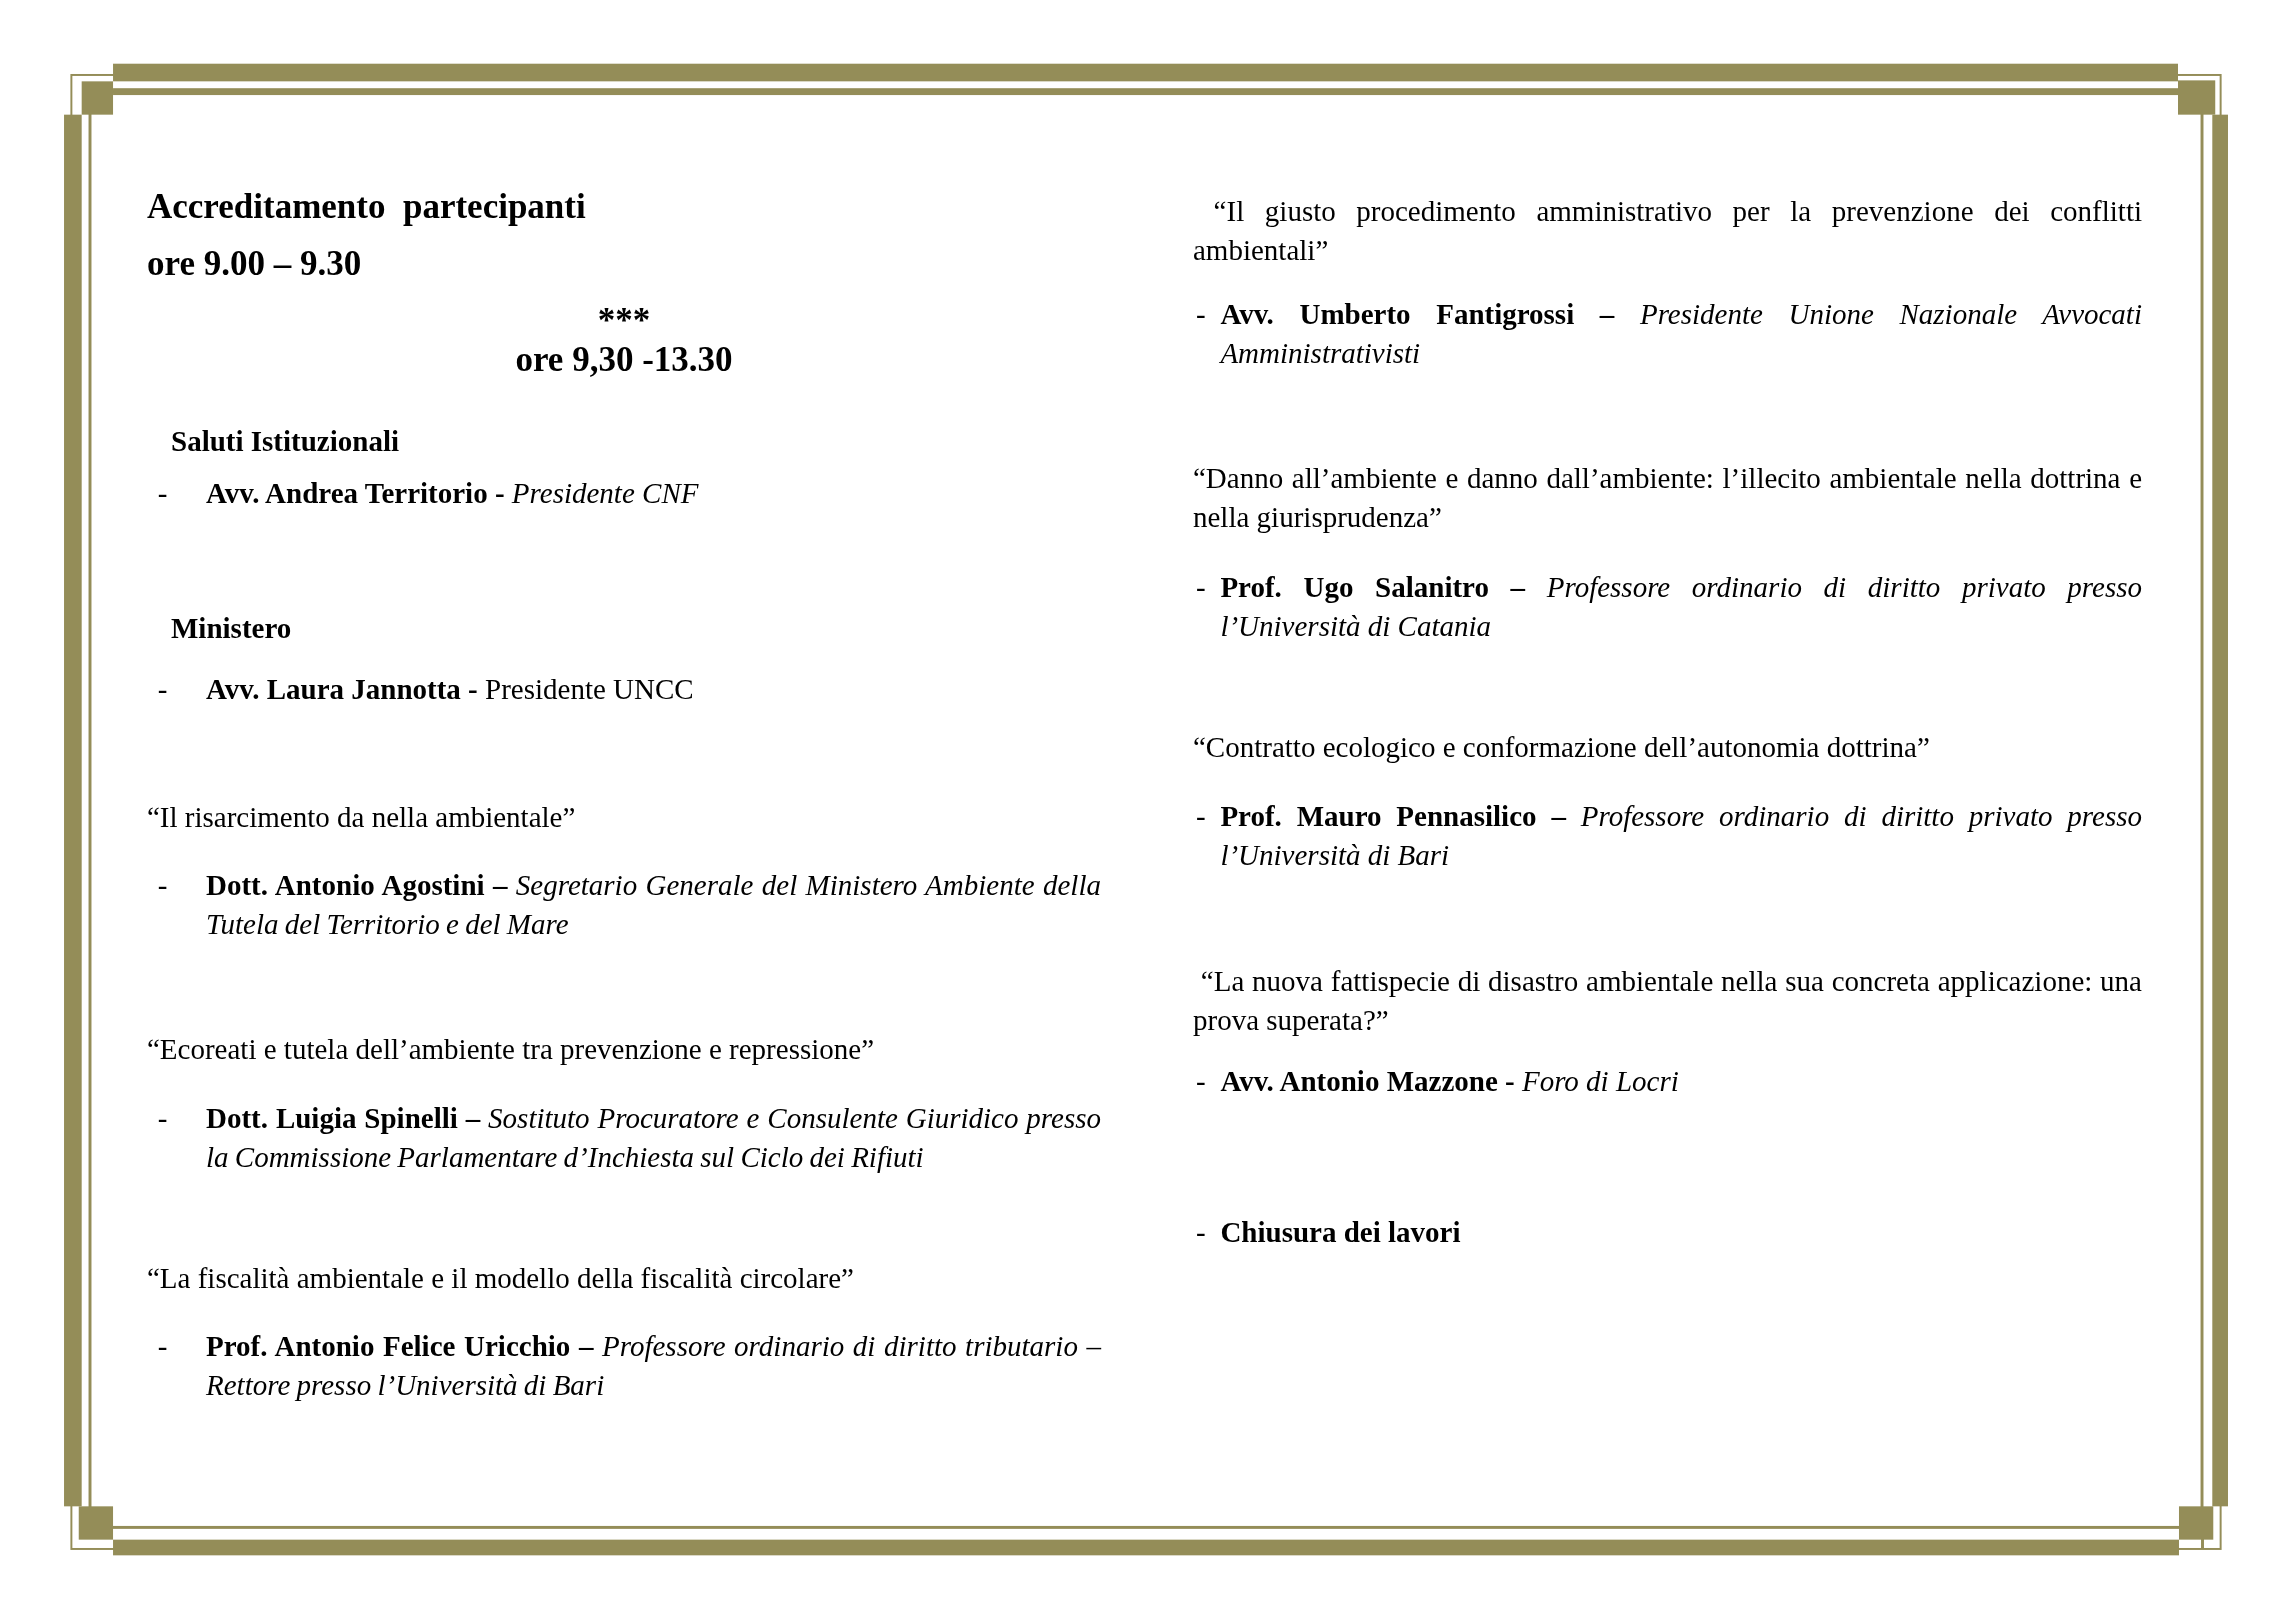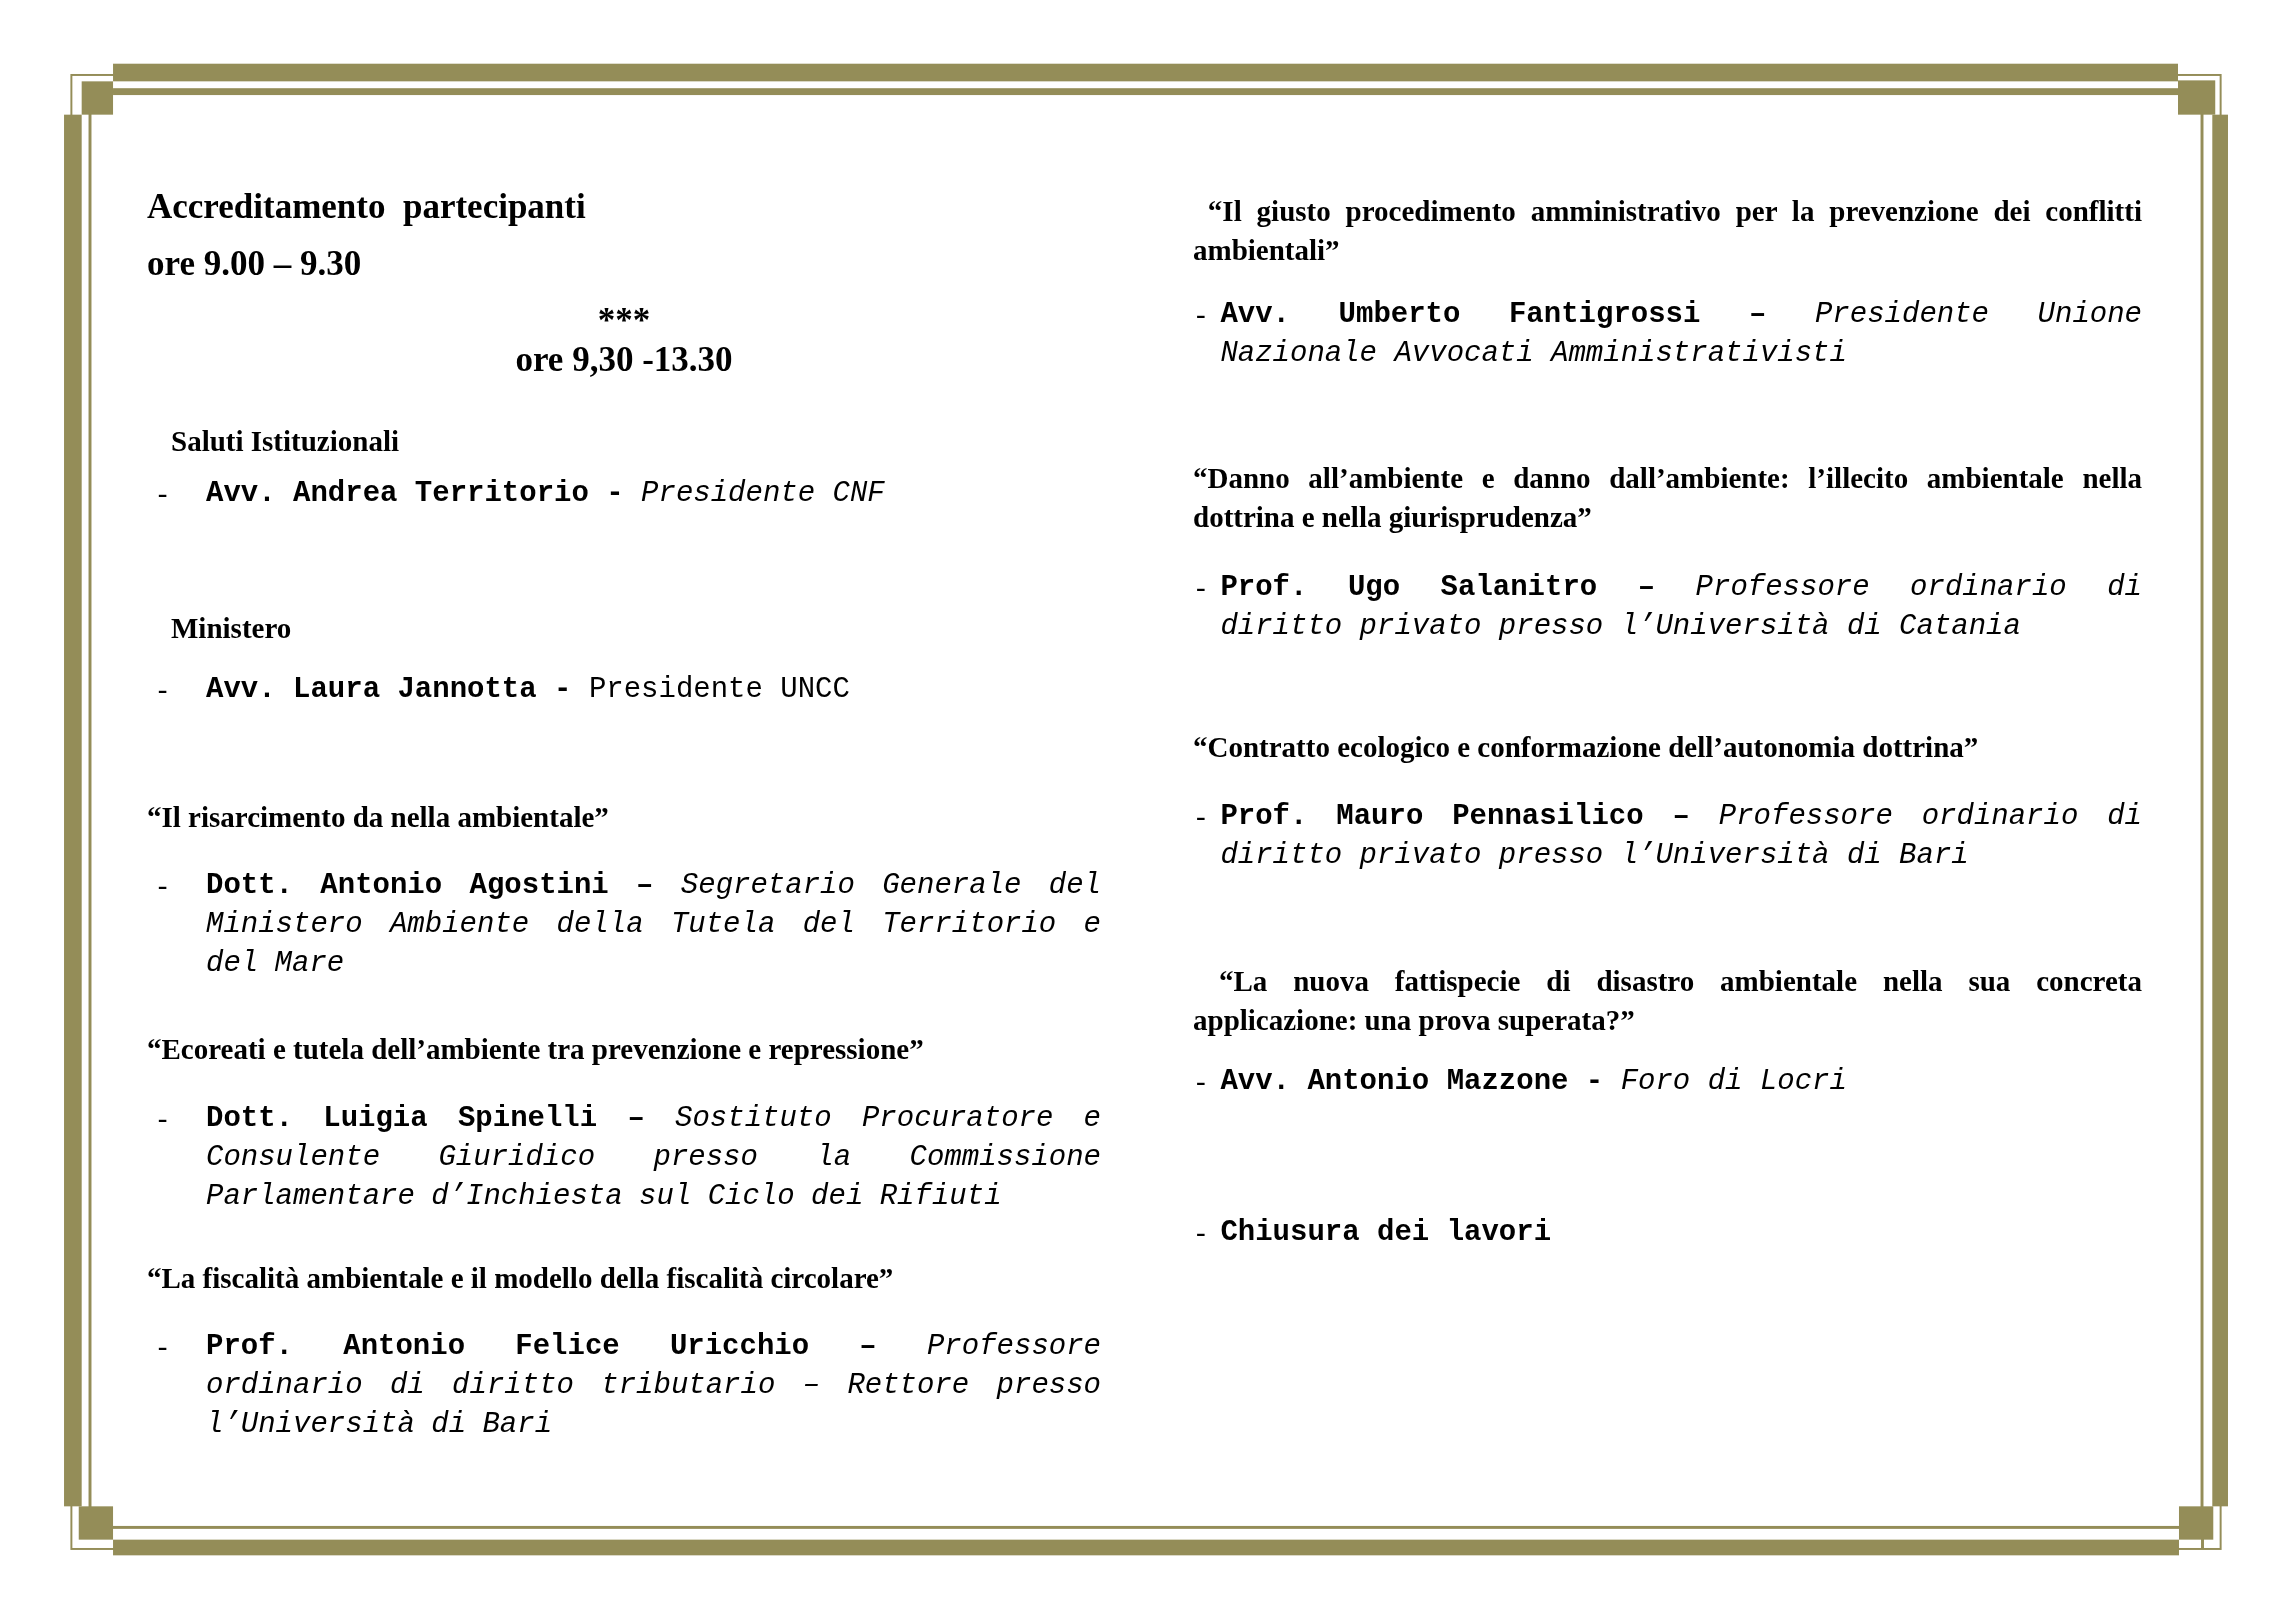--- a/index.html
+++ b/index.html
@@ -12,26 +12,26 @@
   .page { position: relative; width: 2293px; height: 1621px; overflow: hidden; }
   .border-svg { position: absolute; left: 0; top: 0; }
 
   .block { position: absolute; line-height: 39px; font-size: 29px; }
   .colL .block { left: 147px; width: 954px; }
   .colR .block { left: 1193px; width: 949px; }
 
   .heading { font-weight: bold; white-space: pre-wrap; margin-left: 24px; }
   .heading-lg { font-weight: bold; font-size: 35px; white-space: pre-wrap; }
   .center { text-align: center; }
-  .title { font-weight: bold; text-align: justify; }
+  .title { font-weight: normal; text-align: justify; }
 
   .li { }
   .li .dash { position: absolute; left: 10.8px; top: 0; }
   .colR .li .dash { left: 2.9px; }
-  .li .li-text { margin-left: 59px; text-align: justify; font-family: Liberation Mono, monospace; }
+  .li .li-text { margin-left: 59px; text-align: justify; }
   .colR .li .li-text { margin-left: 27.4px; }
   .li .b { font-weight: bold; }
   .li .i { font-style: italic; }
   .li .n { font-style: normal; font-weight: normal; }
   .tight { word-spacing: -1px; }
 </style>
 </head>
 <body>
 
 <div class="page">

